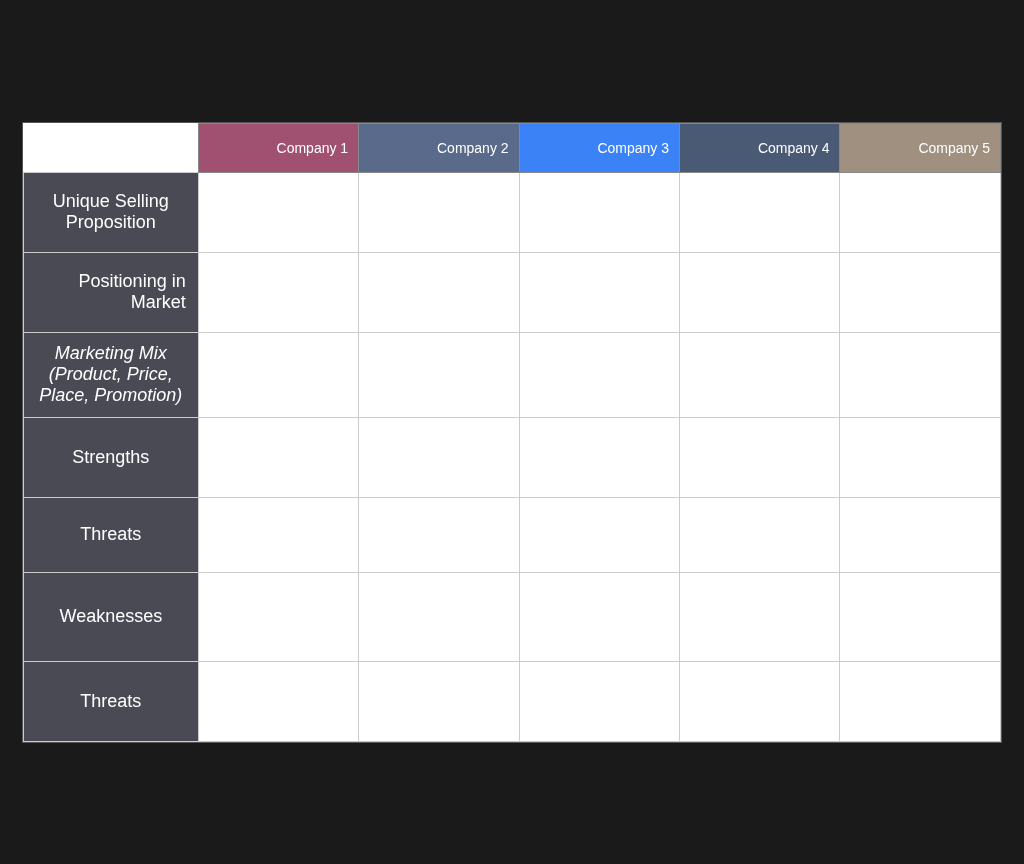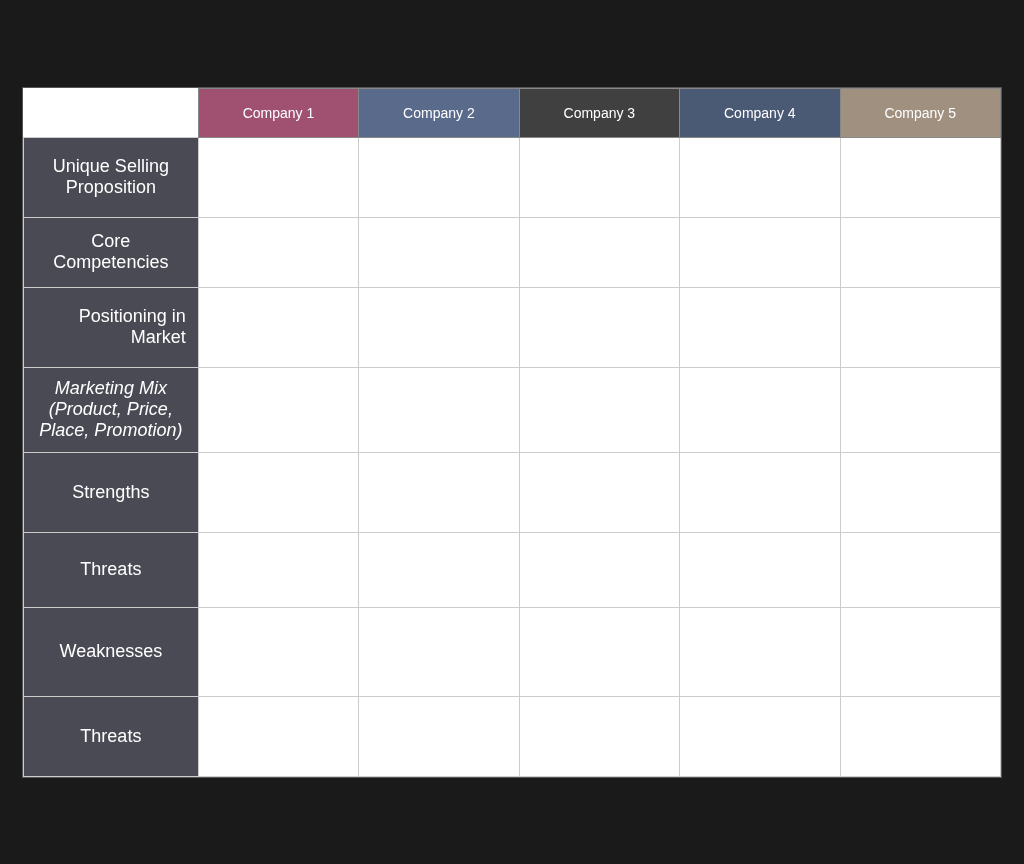--- a/index.html
+++ b/index.html
@@ -26,33 +26,33 @@
 
     table {
       width: 100%;
       border-collapse: collapse;
     }
 
     thead th {
       padding: 16px 10px;
       font-size: 14px;
       font-weight: 500;
-      text-align: center;
+      text-align: right;
       color: #fff;
       border: 1px solid #888;
     }
 
     thead th:first-child {
       background: transparent;
       border: none;
     }
 
     .col-company1 { background: #a05070; }
     .col-company2 { background: #5a6a8a; }
-    .col-company3 { background: #404040; margin-top: 12px; }
+    .col-company3 { background: #3b82f6; margin-top: 12px; }
     .col-company4 { background: #4a5a75; margin-left: 46px; }
     .col-company5 { background: #a09080; }
 
     tbody td {
       border: 1px solid #ccc;
       height: 80px;
       vertical-align: middle;
     }
 
     tbody td.row-label {
@@ -100,28 +100,20 @@
     <tbody>
 
     <tr class="row-usp">
           <td class="row-label">Unique Selling Proposition</td>
           <td class="data-cell"></td>
           <td class="data-cell"></td>
           <td class="data-cell"></td>
           <td class="data-cell"></td>
           <td class="data-cell"></td>
         </tr>
-        <tr class="row-core">
-          <td class="row-label">Core Competencies</td>
-          <td class="data-cell"></td>
-          <td class="data-cell"></td>
-          <td class="data-cell"></td>
-          <td class="data-cell"></td>
-          <td class="data-cell"></td>
-        </tr>
         <tr class="row-positioning">
           <td class="row-label">Positioning in Market</td>
           <td class="data-cell"></td>
           <td class="data-cell"></td>
           <td class="data-cell"></td>
           <td class="data-cell"></td>
           <td class="data-cell"></td>
         </tr>
         <tr class="row-marketing">
           <td class="row-label">Marketing Mix (Product, Price, Place, Promotion)</td>

